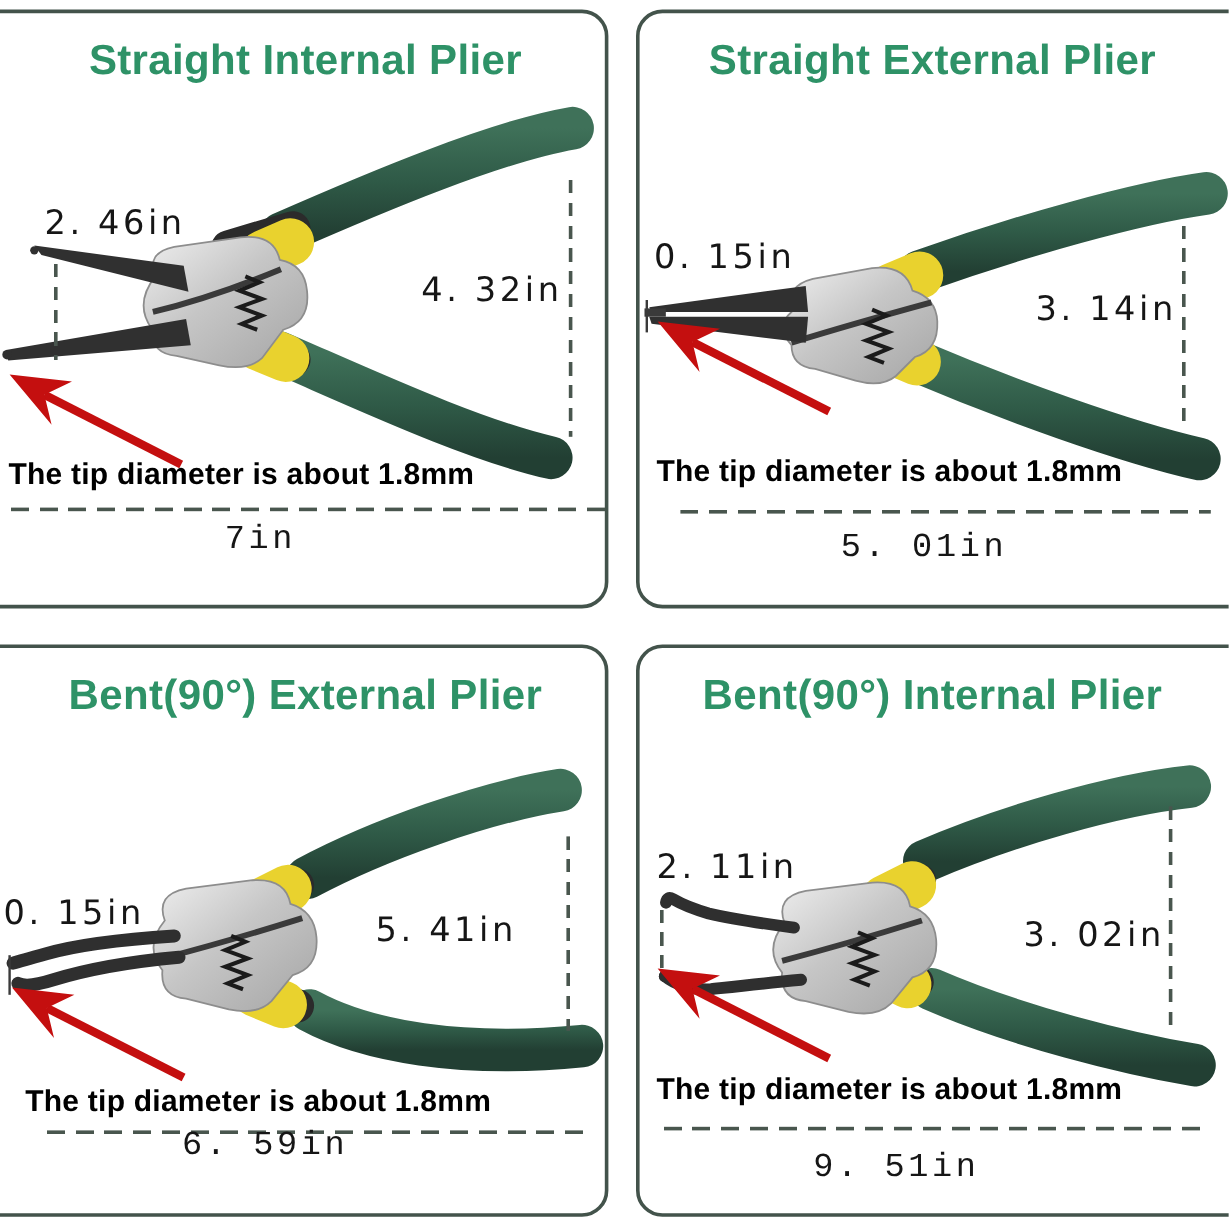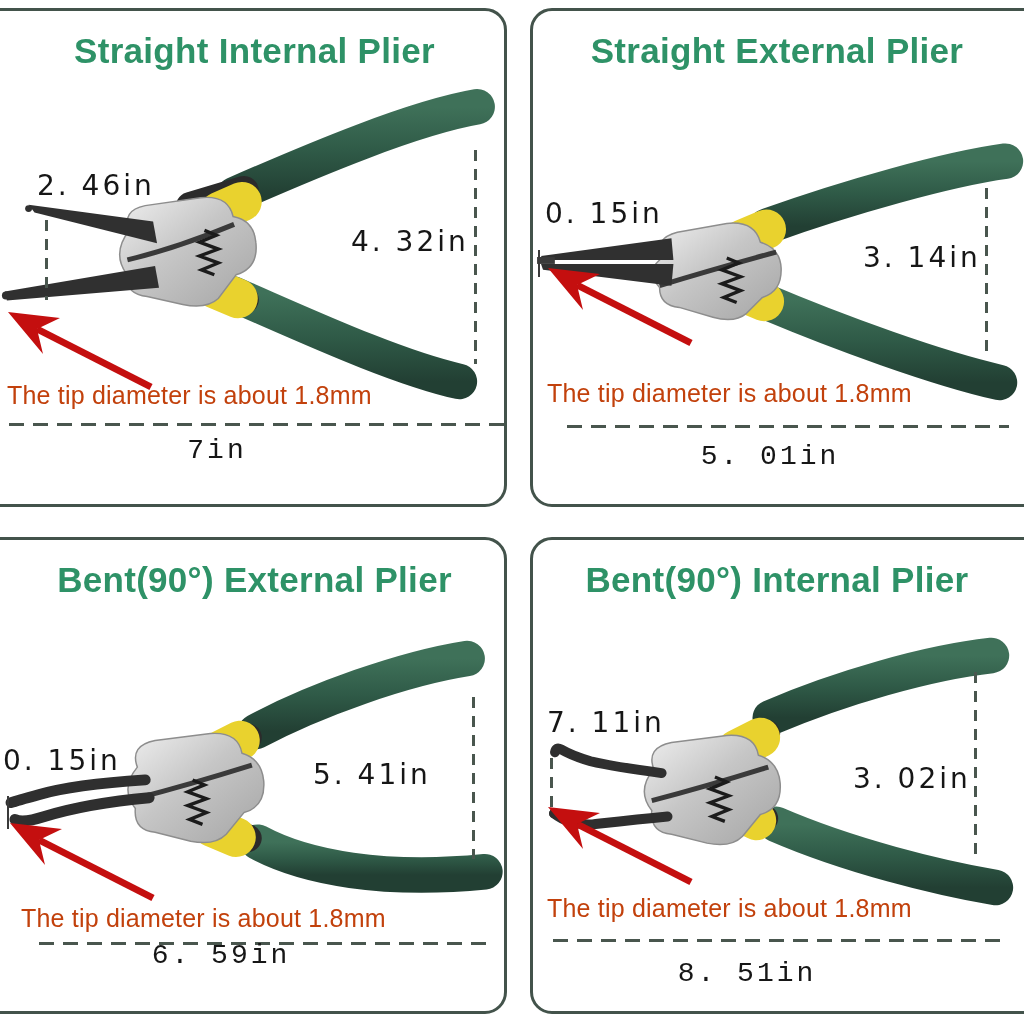--- a/index.html
+++ b/index.html
@@ -8,21 +8,21 @@
   .panel{position:absolute;box-sizing:border-box;background:#fff;
          border:3px solid #43534b;border-radius:22px;}
   .title{position:absolute;top:20px;left:0;right:0;margin:0;text-align:center;
          font-size:35px;font-weight:bold;color:#2e9267;letter-spacing:.3px;
          font-family:"Liberation Sans",sans-serif;}
   .pl{padding-left:26px;}
   .pr{padding-right:26px;}
   .dim{position:absolute;font-family:"DejaVu Sans",sans-serif;font-size:28px;color:#161616;
        letter-spacing:3px;white-space:nowrap;}
   .cx{transform:translateX(-50%);font-family:Liberation Mono, monospace;}
-  .note{position:absolute;font-size:25px;font-weight:normal;color:#c2410c;
+  .note{position:absolute;font-size:25px;font-weight:bold;color:#000000;
         letter-spacing:.2px;white-space:nowrap;font-family:"Liberation Sans",sans-serif;}
   .dash-h{position:absolute;height:3px;
           background:repeating-linear-gradient(90deg,#49564e 0 15px,transparent 15px 24px);}
   .dash-v{position:absolute;width:3px;
           background:repeating-linear-gradient(180deg,#49564e 0 11px,transparent 11px 19px);}
   .tick-v{position:absolute;width:2px;background:#3a3a3a;}
   svg.plier{position:absolute;left:0;top:0;width:100%;height:100%;pointer-events:none;}
   svg.arrow{position:absolute;pointer-events:none;}
 </style>
 </head>
@@ -165,25 +165,25 @@
       <path d="M122,232 Q114,210 140,205 L196,198 Q224,196 228,218 Q248,224 250,246 Q252,272 230,278 L212,300 Q200,312 176,307 L140,298 Q118,296 120,274 Q104,254 122,232 Z" fill="url(#gs)" stroke="#8d8d8d" stroke-width="1.5"></path>
       <path d="M120,264 Q174,250 238,230" stroke="#3a3a3a" stroke-width="5" fill="none"></path>
       <g fill="none" stroke="#2f2f2f" stroke-linecap="round">
         <path d="M130,236 C100,232 75,228 58,224 Q40,219 28,212 Q23,209 22,215" stroke-width="10"></path>
         <path d="M136,280 C104,283 78,286 60,288 Q36,289 21,277" stroke-width="10"></path>
       </g>
       <circle cx="21" cy="277" r="5" fill="#2f2f2f"></circle>
       <use href="#coil" transform="translate(180,240)"></use>
     </svg>
 
-    <div class="dim" style="left:14px;top:166px">7. 11in</div>
+    <div class="dim" style="left:14px;top:166px">2. 11in</div>
     <div class="dash-v" style="left:17px;top:218px;height:56px"></div>
     <div class="dim" style="left:320px;top:222px">3. 02in</div>
     <div class="dash-v" style="left:441px;top:132px;height:187px"></div>
     <svg class="arrow" viewBox="0 0 150 85" style="left:12px;top:262px;width:150px;height:85px">
         <use href="#rarrow"></use>
       </svg>
     <div class="note" style="left:14px;top:354px">The tip diameter is about 1.8mm</div>
     <div class="dash-h" style="left:20px;top:399px;width:452px"></div>
-    <div class="dim cx" style="left:214px;top:418px">8. 51in</div>
+    <div class="dim cx" style="left:214px;top:418px">9. 51in</div>
   </section>
 
 </div>
 
 </body></html>

